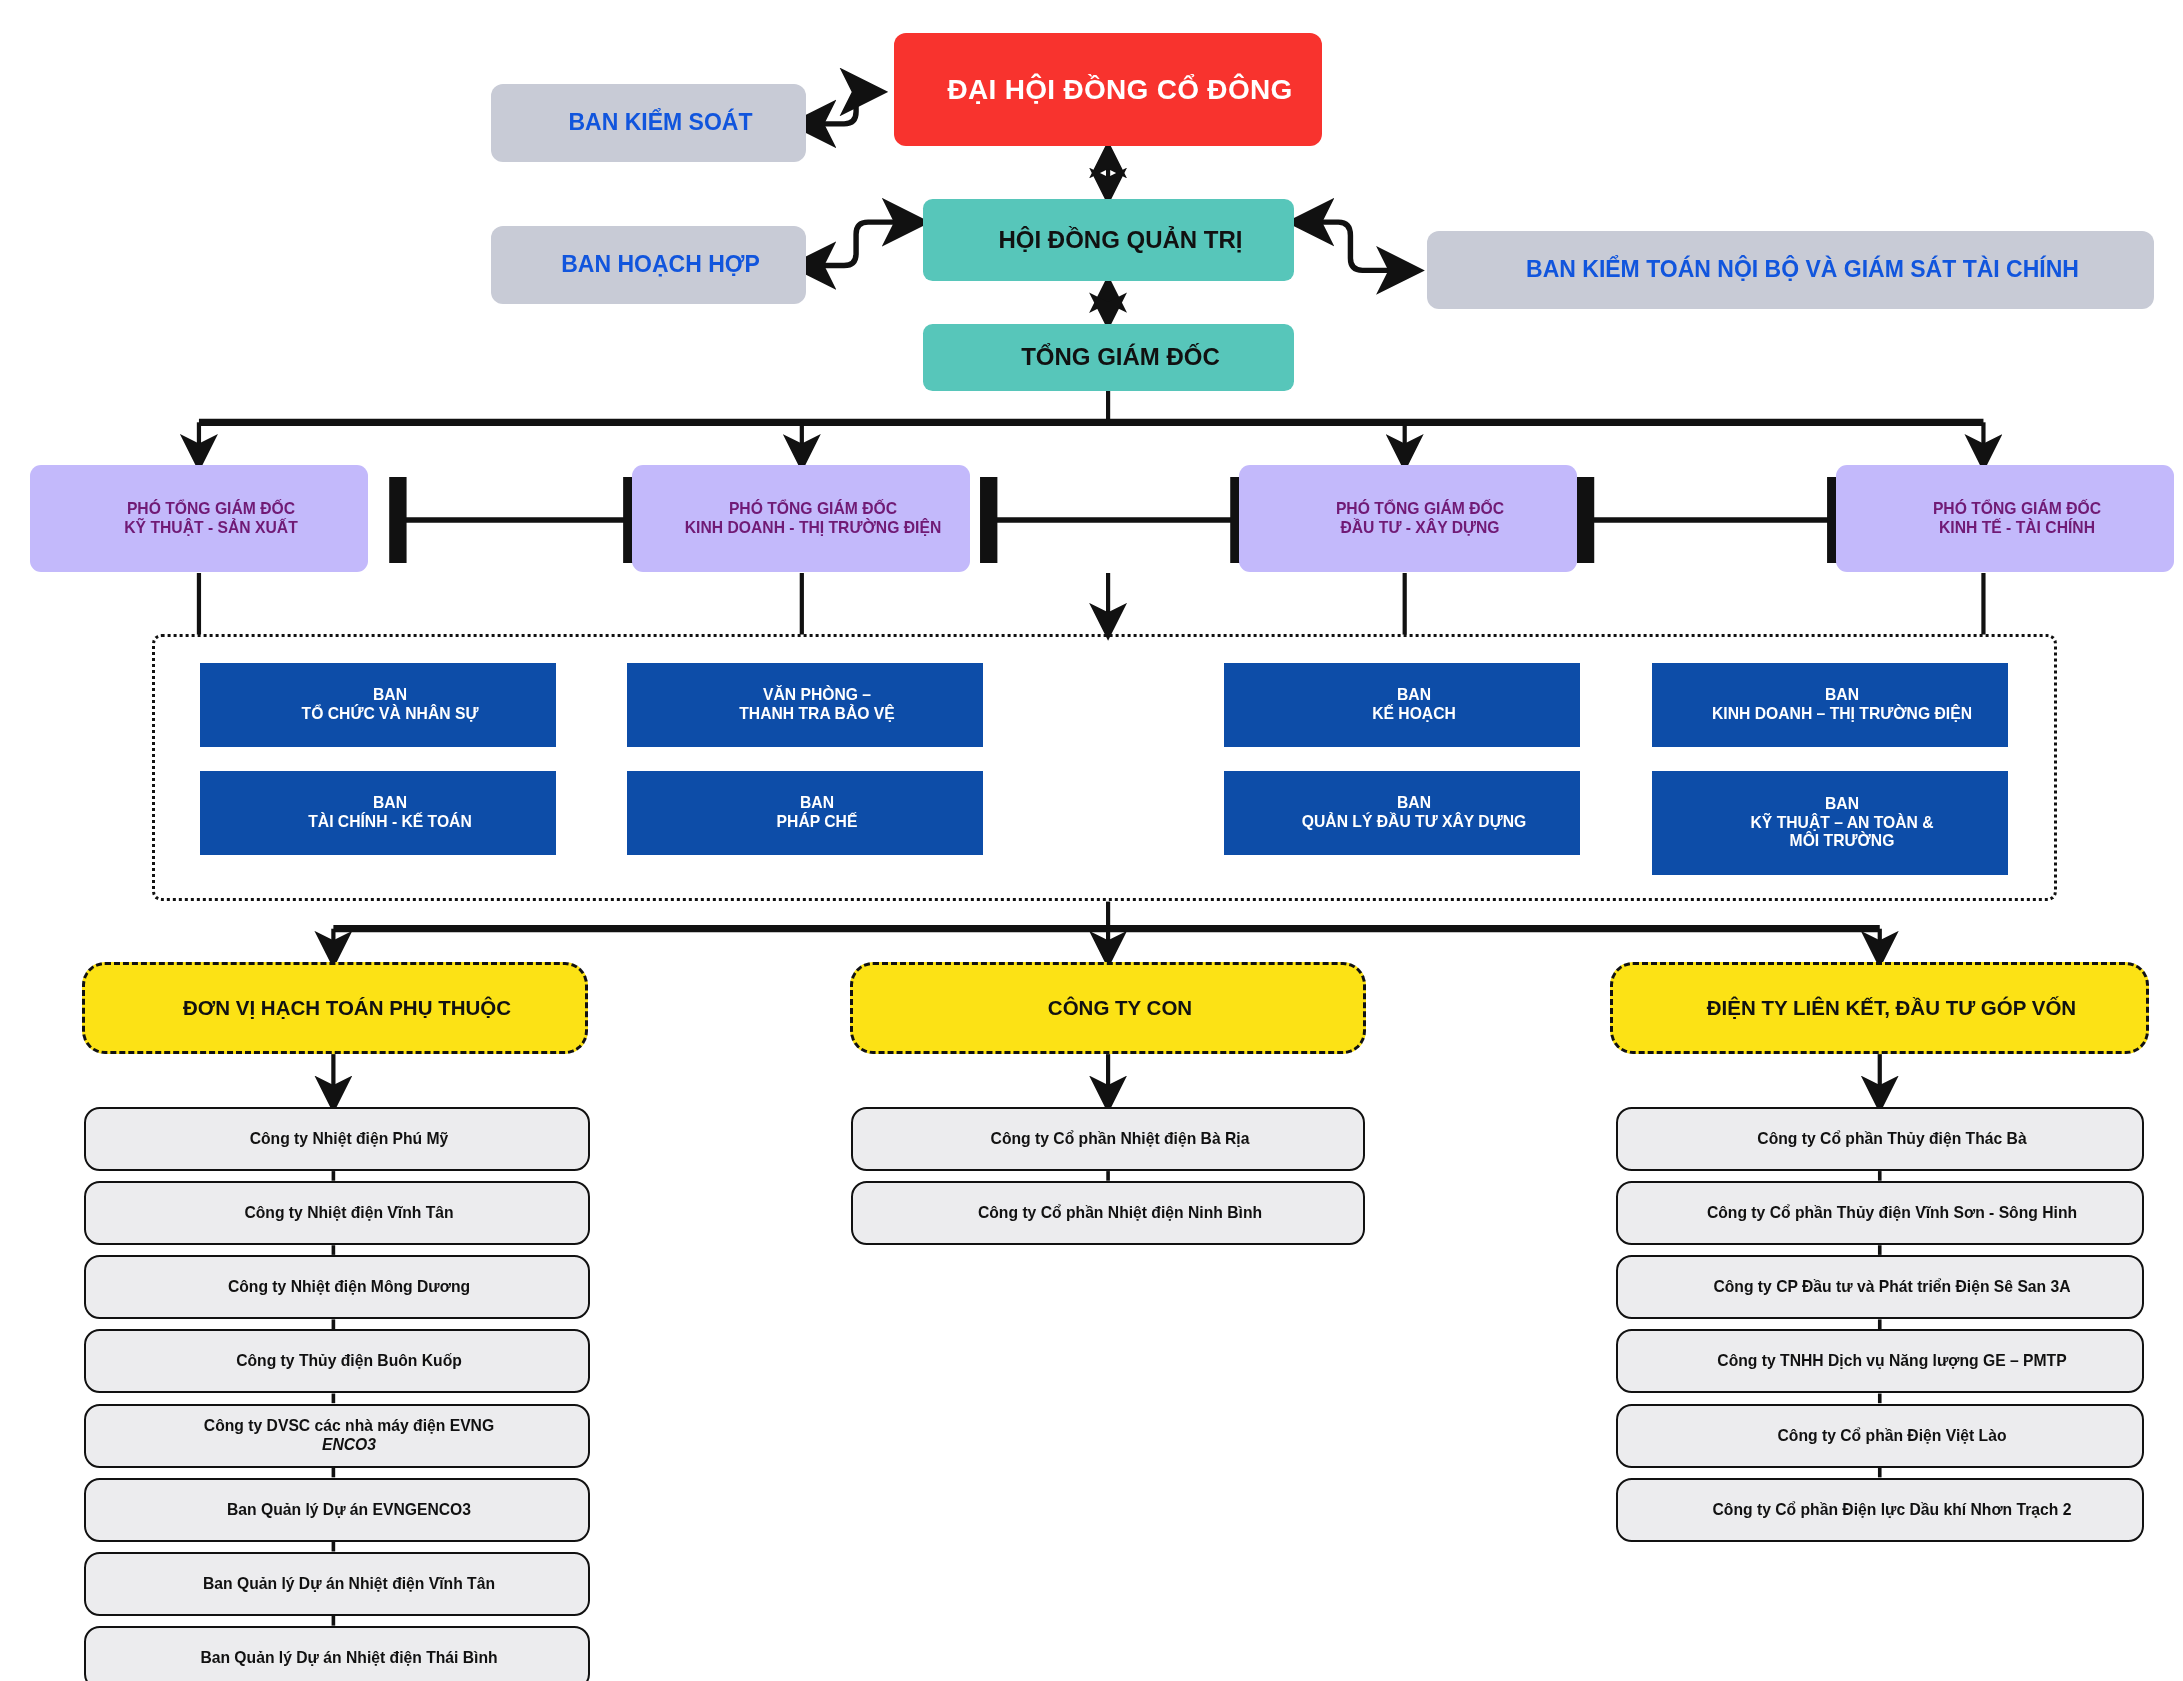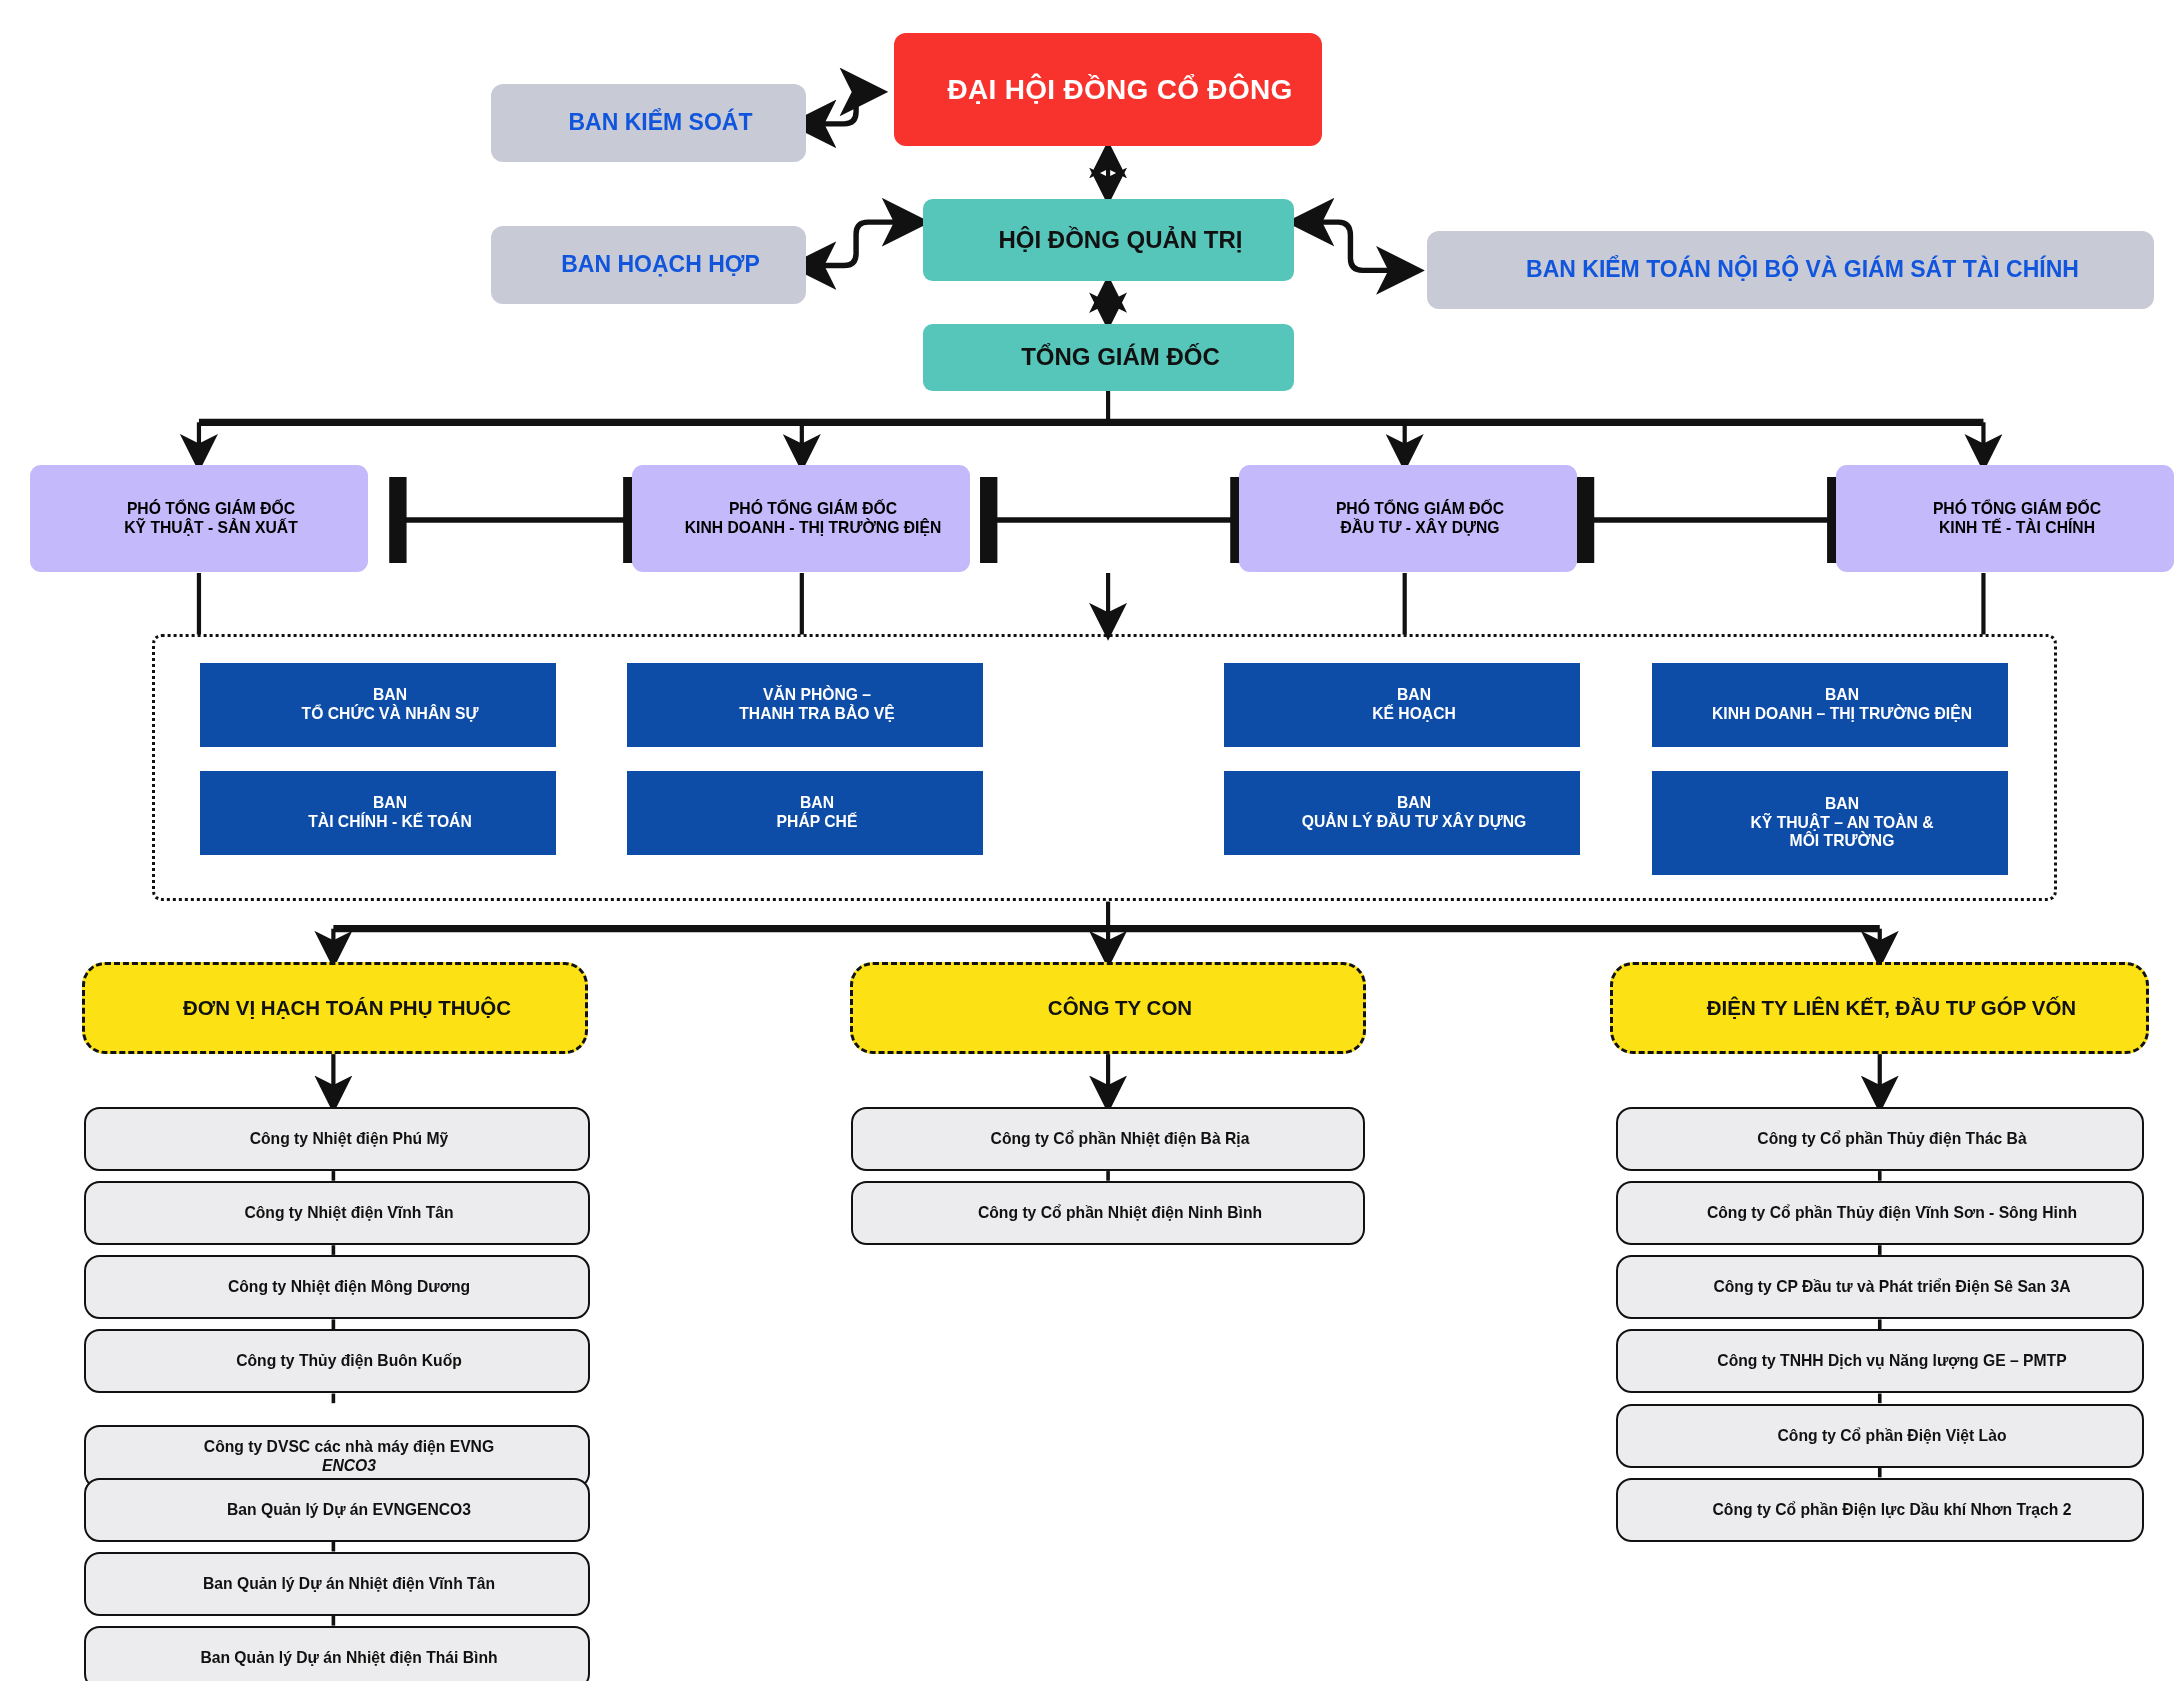--- a/index.html
+++ b/index.html
@@ -57,21 +57,21 @@
     background:#C8CBD6;
     color:#1155DD;
     border-radius:12px;
     font-weight:bold;
     font-size:23px;
     margin-left:10px;
   }
   
   .n-purple{
     background:#C3B9FB;
-    color:#000000;
+    color:#701a75;
     border-radius:11px;
     font-weight:bold;
     font-size:15.7px;
   }
   
   .n-blue{
     background:#0D4DA8;
     color:#ffffff;
     border-radius:0;
     font-weight:bold;
@@ -280,21 +280,21 @@
     </div>
   <div class="node n-leaf" style="left:84px; top:1107px; width:506px; height:64px;">
     <span>Công ty Nhiệt điện Phú Mỹ</span>
     </div>
   <div class="node n-leaf" style="left:84px; top:1255px; width:506px; height:64px;">
     <span>Công ty Nhiệt điện Mông Dương</span>
     </div>
   <div class="node n-leaf" style="left:84px; top:1329px; width:506px; height:64px;">
     <span>Công ty Thủy điện Buôn Kuốp</span>
     </div>
-  <div class="node n-leaf" style="left:84px; top:1404px; width:506px; height:64px;margin-top:21px;">
+  <div class="node n-leaf" style="left:84px; top:1404px; width:506px; height:64px;">
     <span>Công ty DVSC các nhà máy điện EVNG<span class="ital">ENCO3</span></span>
     </div>
   <div class="node n-leaf" style="left:84px; top:1478px; width:506px; height:64px;">
     <span>Ban Quản lý Dự án EVNGENCO3</span>
     </div>
   <div class="node n-leaf" style="left:84px; top:1552px; width:506px; height:64px;">
     <span>Ban Quản lý Dự án Nhiệt điện Vĩnh Tân</span>
     </div>
   <div class="node n-leaf" style="left:84px; top:1626px; width:506px; height:64px;">
     <span>Ban Quản lý Dự án Nhiệt điện Thái Bình</span>

